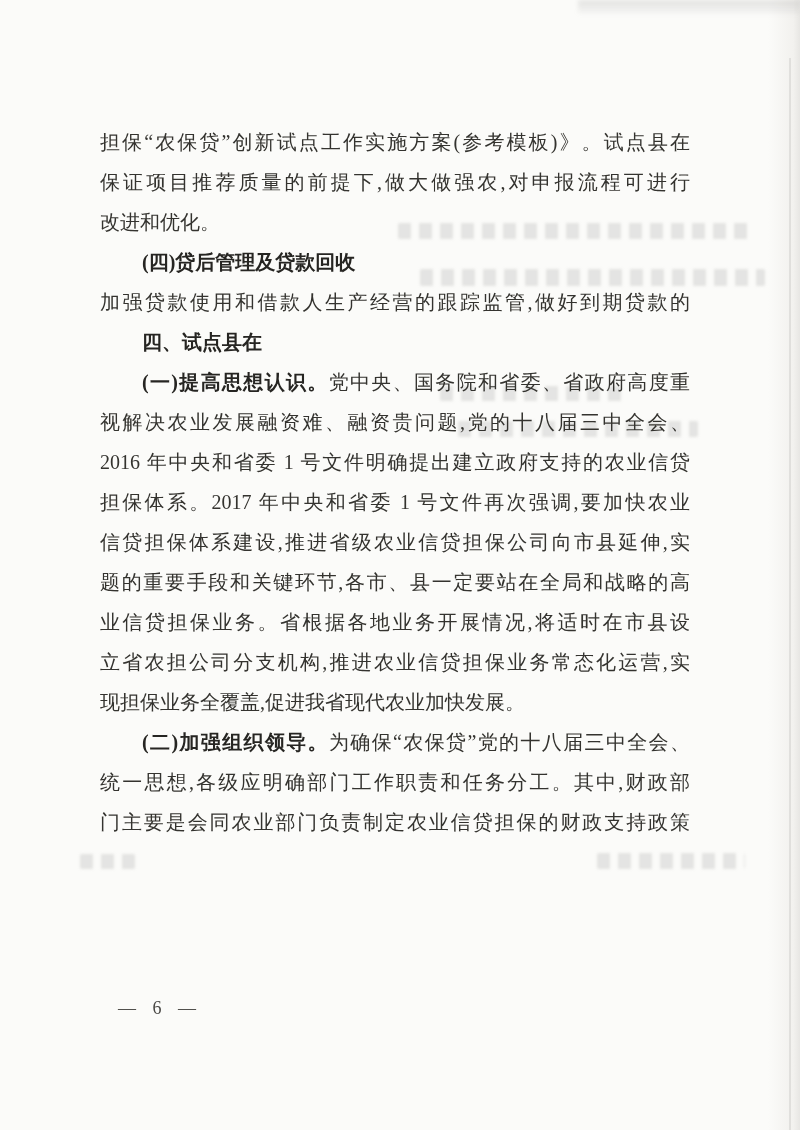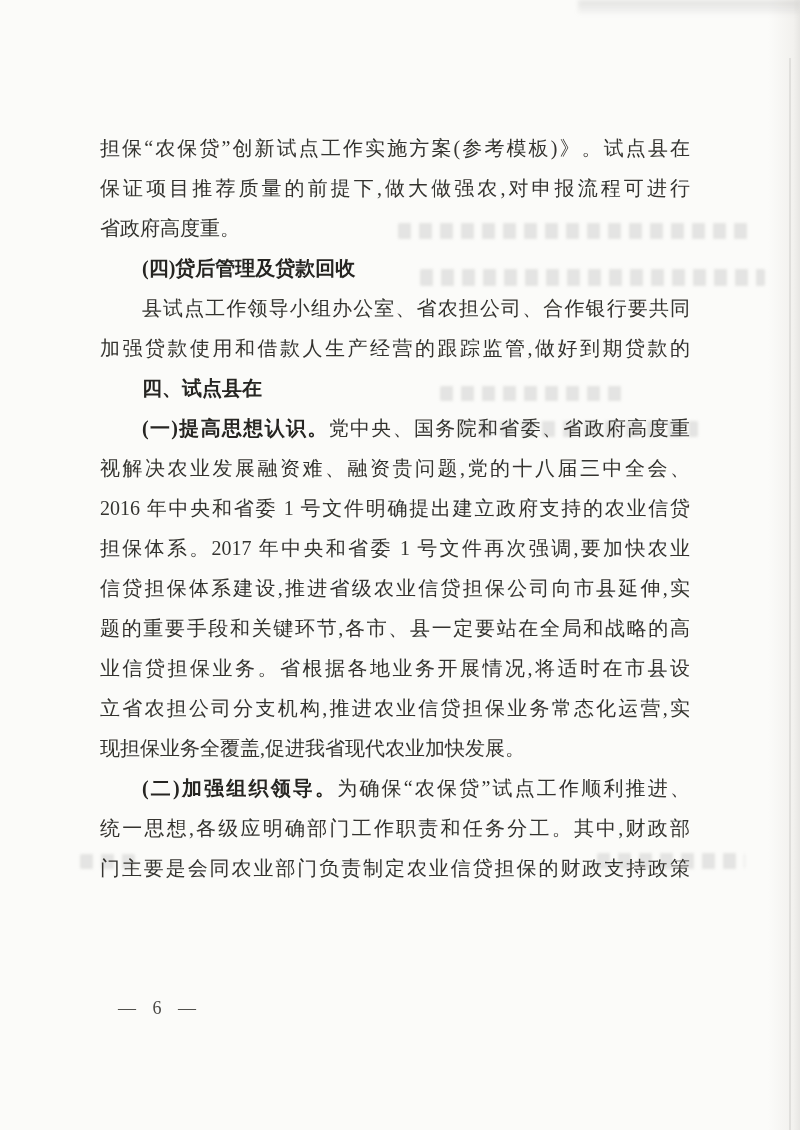--- a/index.html
+++ b/index.html
@@ -14,21 +14,21 @@
     height: 1130px;
     margin: 0 auto;
     background: linear-gradient(90deg, #fbfbf9 0%, #fbfbf9 96%, #f2f1ee 99.2%, #e7e6e3 100%);
     overflow: hidden;
     color: #2e2d2b;
   }
   
   .textblock {
     position: absolute;
     left: 100px;
-    top: 128px;
+    top: 122px;
     width: 590px;
   }
   .line {
     height: 40px;
     line-height: 40px;
     font-size: 20px;
     letter-spacing: 0px;
     text-align: justify;
     text-align-last: justify;
     text-justify: inter-character;
@@ -84,34 +84,33 @@
   <div class="artifact bleed" style="left:420px; top:269px; width:345px; height:17px;"></div>
   <div class="artifact bleed" style="left:440px; top:386px; width:185px; height:15px;"></div>
   <div class="artifact bleed" style="left:458px; top:421px; width:240px; height:16px;"></div>
   <div class="artifact bleed" style="left:80px; top:854px; width:55px; height:15px;"></div>
   <div class="artifact bleed" style="left:597px; top:853px; width:148px; height:16px;"></div>
   <div class="artifact edge-line" style="left:789px; top:58px; width:2px; height:1072px;"></div>
 
   <div class="textblock">
       <div class="line"><span>担保“农保贷”创新试点工作实施方案(参考模板)》。试点县在</span></div>
       <div class="line"><span>保证项目推荐质量的前提下,做大做强农,对申报流程可进行</span></div>
-      <div class="line last"><span>省政府高度重。</span></div>
+      <div class="line last"><span>改进和优化。</span></div>
       <div class="line indent last"><span class="bold">(四)贷后管理及贷款回收</span></div>
-      <div class="line indent"><span>县试点工作领导小组办公室、省农担公司、合作银行要共同</span></div>
       <div class="line"><span>加强贷款使用和借款人生产经营的跟踪监管,做好到期贷款的</span></div>
       <div class="line indent last"><span class="bold">四、试点县在</span></div>
       <div class="line indent"><span class="bold">(一)提高思想认识。</span><span>党中央、国务院和省委、省政府高度重</span></div>
       <div class="line"><span>视解决农业发展融资难、融资贵问题,党的十八届三中全会、</span></div>
       <div class="line"><span>2016 年中央和省委 1 号文件明确提出建立政府支持的农业信贷</span></div>
       <div class="line"><span>担保体系。2017 年中央和省委 1 号文件再次强调,要加快农业</span></div>
       <div class="line"><span>信贷担保体系建设,推进省级农业信贷担保公司向市县延伸,实</span></div>
       <div class="line"><span>题的重要手段和关键环节,各市、县一定要站在全局和战略的高</span></div>
       <div class="line"><span>业信贷担保业务。省根据各地业务开展情况,将适时在市县设</span></div>
       <div class="line"><span>立省农担公司分支机构,推进农业信贷担保业务常态化运营,实</span></div>
       <div class="line last"><span>现担保业务全覆盖,促进我省现代农业加快发展。</span></div>
-      <div class="line indent"><span class="bold">(二)加强组织领导。</span><span>为确保“农保贷”试点工作顺利推进、</span></div>
+      <div class="line indent"><span class="bold">(二)加强组织领导。</span><span>为确保“农保贷”党的十八届三中全会、</span></div>
       <div class="line"><span>统一思想,各级应明确部门工作职责和任务分工。其中,财政部</span></div>
       <div class="line"><span>门主要是会同农业部门负责制定农业信贷担保的财政支持政策</span></div>
     </div>
 
   <div class="pageno">— 6 —</div>
 
 </div>
 
 </body></html>

